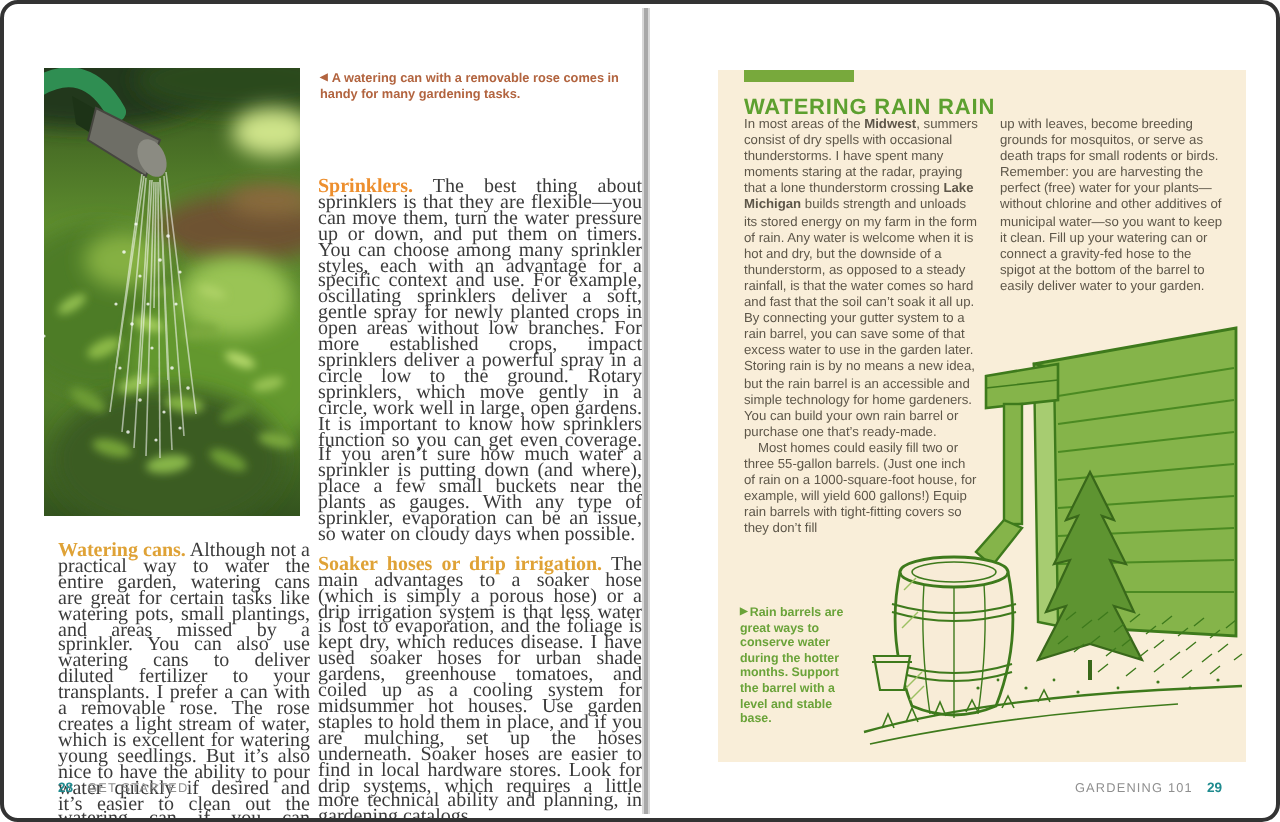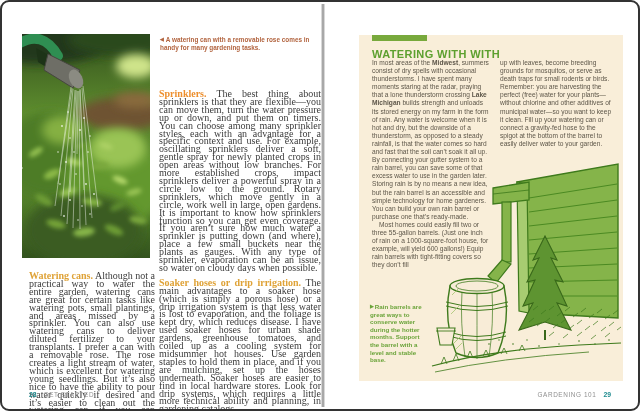--- a/index.html
+++ b/index.html
@@ -175,21 +175,21 @@
     </div>
 
     <div class="footer footer-left">
       <span class="pagenum">28</span><span>GET STARTED</span>
     </div>
   </div>
 
   <div>
     <div class="sidebar">
       <div class="green-bar"></div>
-      <div class="sb-title">WATERING WITH WITH</div>
+      <div class="sb-title">WATERING RAIN RAIN</div>
 
       <div class="sb-col sb-col1">
         <p><span>In most areas of the </span><span class="sb-bold">Midwest</span><span>, summers consist of dry spells with occasional thunderstorms. I have spent many moments staring at the radar, praying that a lone thunderstorm crossing </span><span class="sb-bold">Lake Michigan</span><span> builds strength and unloads its stored energy on my farm in the form of rain. Any water is welcome when it is hot and dry, but the downside of a thunderstorm, as opposed to a steady rainfall, is that the water comes so hard and fast that the soil can’t soak it all up. By connecting your gutter system to a rain barrel, you can save some of that excess water to use in the garden later. Storing rain is by no means a new idea, but the rain barrel is an accessible and simple technology for home gardeners. You can build your own rain barrel or purchase one that’s ready-made.</span></p>
         <p class="sb-indent">Most homes could easily fill two or three 55-gallon barrels. (Just one inch of rain on a 1000-square-foot house, for example, will yield 600 gallons!) Equip rain barrels with tight-fitting covers so they don’t fill</p>
       </div>
 
       <div class="sb-col sb-col2">
         <p>up with leaves, become breeding grounds for mosquitos, or serve as death traps for small rodents or birds. Remember: you are harvesting the perfect (free) water for your plants—without chlorine and other additives of municipal water—so you want to keep it clean. Fill up your watering can or connect a gravity-fed hose to the spigot at the bottom of the barrel to easily deliver water to your garden.</p>
       </div>
 

